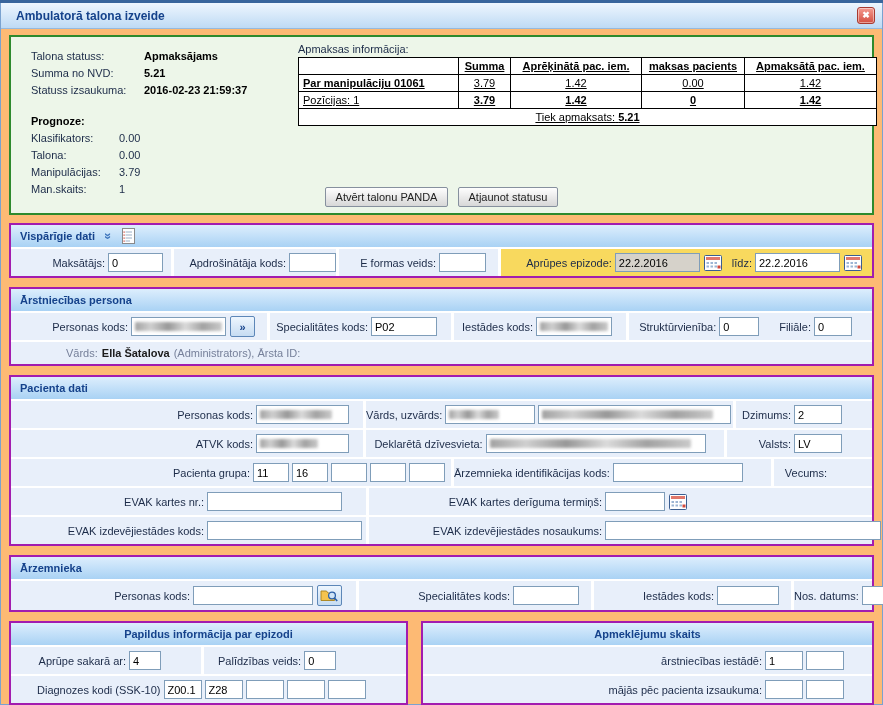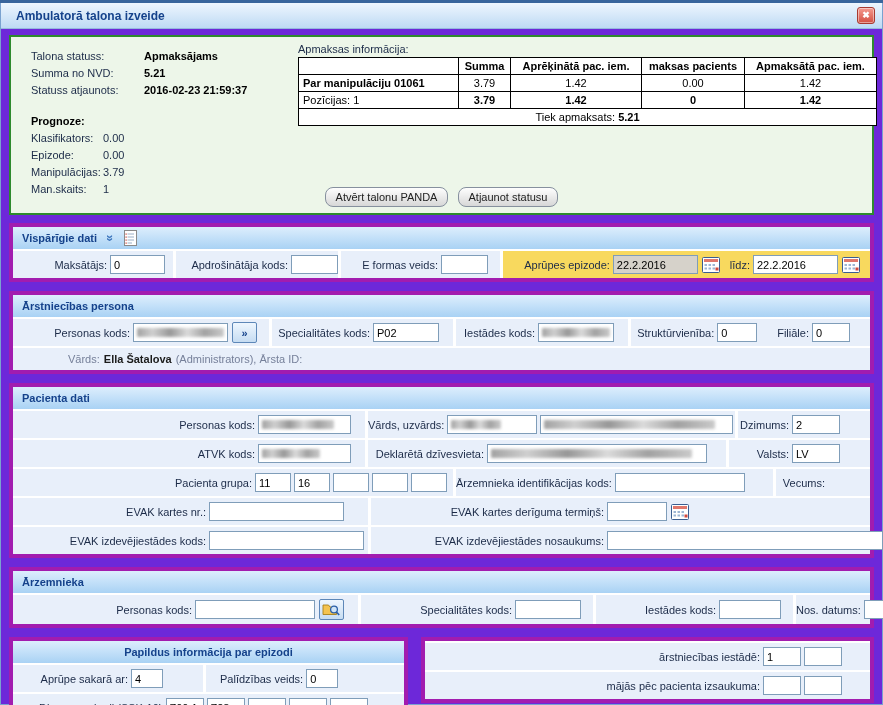--- a/index.html
+++ b/index.html
@@ -5,21 +5,21 @@
   * { box-sizing: border-box; }
   html,body { margin:0; padding:0; }
   body {
     width:883px; height:705px; overflow:hidden;
     background:#39659c;
     font-family:"Liberation Sans", sans-serif;
     font-size:11px; color:#1c2b48;
   }
   .dialog {
     position:absolute; top:3px; left:0; width:883px; height:702px;
-    background:#6d28d9;
+    background:#fdba74;
     border:1px solid #7aa2cf; border-top:none;
   }
   .titlebar {
     height:26px; display:flex; align-items:center;
     background:linear-gradient(#eef6fe,#bedaf4);
     border-bottom:1px solid #96b9dd;
     padding:0 7px 0 15px;
   }
   .title { flex:1; color:#15428b; font-weight:bold; font-size:12px; }
   .close-btn {
@@ -29,37 +29,37 @@
     cursor:pointer; box-shadow:inset 0 0 0 1px rgba(255,255,255,.45);
   }
   
   .green-panel {
     position:relative; margin:6px 8px 8px; height:180px;
     background:#edf6e9; border:2px solid #2e8a2e; 
   }
   .gp-left { position:absolute; left:20px; top:11px; }
   .info-row { display:flex; line-height:17px; }
   .info-label { width:113px; }
-  .prog-label { width:72px; }
+  .prog-label { width:88px; }
   .bold { font-weight:bold; color:#000; }
   .prognoze-title { font-weight:bold; color:#000; margin-top:14px; line-height:17px; }
   .gp-right { position:absolute; left:287px; top:6px; width:578px; }
   .pay-caption { margin-bottom:2px; }
   table.pay { border-collapse:collapse; background:#fff; width:100%; table-layout:fixed; }
-  .pay th, .pay td { border:1px solid #000; padding:1px 4px; height:17px; font-size:11px; text-align:center; color:#000; overflow:hidden; white-space:nowrap; }
+  .pay th, .pay td { border:1px solid #000; padding:1px 4px; height:17px; font-size:11px; text-align:center; color:#000; overflow:hidden; white-space:nowrap;text-decoration:underline; }
   .pay th { font-weight:bold; }
   .pay td.name { text-align:left; }
   .gp-buttons { position:absolute; bottom:6px; left:0; width:100%; text-align:center; }
   .btn {
     display:inline-block; margin:0 3px; padding:3px 10px;
     background:linear-gradient(#fefefe,#d7d7d7);
-    border:1px solid #86909e; border-radius:8px; font-size:11px; color:#222; cursor:pointer;
+    border:1px solid #86909e; border-radius:2px; font-size:11px; color:#222; cursor:pointer;
   }
   
-  .section { margin:0 8px 9px; border:4px solid #a21caf; background:#fff; }
+  .section { margin:0 8px 9px; border:2px solid #a21caf; background:#fff; }
   .sec-header {
     height:22px; display:flex; align-items:center; gap:10px; padding:0 9px;
     background:linear-gradient(#ddeefd,#a9d2f4);
     color:#15428b; font-weight:bold;
   }
   .sec-header.center { justify-content:center; }
   .row { display:flex; border-top:2px solid #fff; background:#e8effa; min-height:29px; align-items:stretch; }
   .cell { display:flex; align-items:center; }
   .cell + .cell { border-left:3px solid #fff; }
   .cell.hl { background:#f8d95e; }
@@ -112,30 +112,30 @@
     <div class="gp-left">
       <div class="info-row">
         <span class="info-label">Talona statuss:</span>
         <span class="bold">Apmaksājams</span>
       </div>
       <div class="info-row">
         <span class="info-label">Summa no NVD:</span>
         <span class="bold">5.21</span>
       </div>
       <div class="info-row">
-        <span class="info-label">Statuss atjaunots:</span>
+        <span class="info-label">Statuss izsaukuma:</span>
         <span class="bold">2016-02-23 21:59:37</span>
       </div>
       <div class="prognoze-title">Prognoze:</div>
       <div class="info-row">
         <span class="prog-label">Klasifikators:</span>
         <span>0.00</span>
       </div>
       <div class="info-row">
-        <span class="prog-label">Epizode:</span>
+        <span class="prog-label">Talona:</span>
         <span>0.00</span>
       </div>
       <div class="info-row">
         <span class="prog-label">Manipulācijas:</span>
         <span>3.79</span>
       </div>
       <div class="info-row">
         <span class="prog-label">Man.skaits:</span>
         <span>1</span>
       </div>
@@ -322,21 +322,21 @@
         <input class="fld" style="width: 48px;" value="2">
       </div>
     </div>
     <div class="row">
       <div class="cell" style="flex:0 0 352px; justify-content:flex-end; padding-right:14px;">
         <span class="lbl">ATVK kods:</span>
         <span class="boxf" style="width:93px">
             <span class="redact" style="width:68%"></span>
           </span>
       </div>
-      <div class="cell" style="flex:0 0 361px; justify-content:flex-end; padding-right:19px;">
+      <div class="cell" style="flex:0 0 361px; justify-content:center; padding-right:10px;">
         <span class="lbl">Deklarētā dzīvesvieta:</span>
         <span class="boxf" style="width:220px">
             <span class="redact" style="width:95%"></span>
           </span>
       </div>
       <div class="cell" style="flex:1; justify-content:flex-end; padding-right:30px;">
         <span class="lbl">Valsts:</span>
         <input class="fld" style="width: 48px;" value="LV">
       </div>
     </div>
@@ -447,20 +447,23 @@
           <input class="fld" style="width: 38px;" value="Z00.1">
           <input class="fld" style="width: 38px;" value="Z28">
           <input class="fld" style="width: 38px;" value="">
           <input class="fld" style="width: 38px;" value="">
           <input class="fld" style="width: 38px;" value="">
         </div>
       </div>
     </div>
 
     <div class="section sec-right">
+      <div class="sec-header center">
+        <span>Apmeklējumu skaits</span>
+      </div>
       <div class="row">
         <div class="cell" style="flex:1; justify-content:flex-end; padding-right:28px;">
           <span class="lbl">ārstniecības iestādē:</span>
           <input class="fld" style="width: 38px;" value="1">
           <input class="fld" style="width: 38px;" value="">
         </div>
       </div>
       <div class="row">
         <div class="cell" style="flex:1; justify-content:flex-end; padding-right:28px;">
           <span class="lbl">mājās pēc pacienta izsaukuma:</span>

